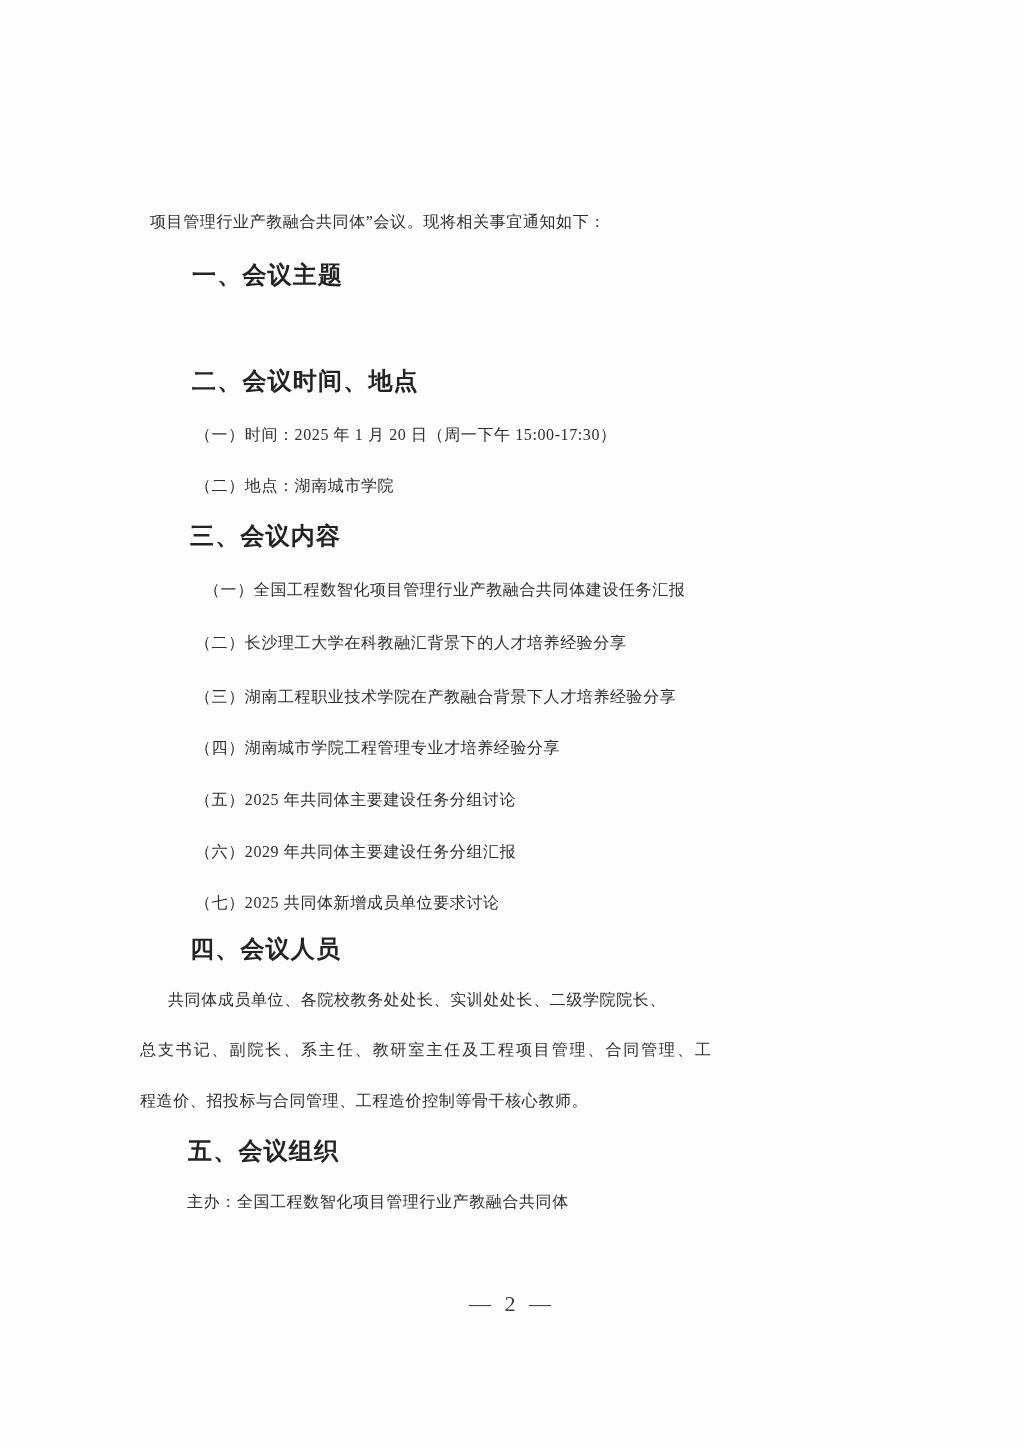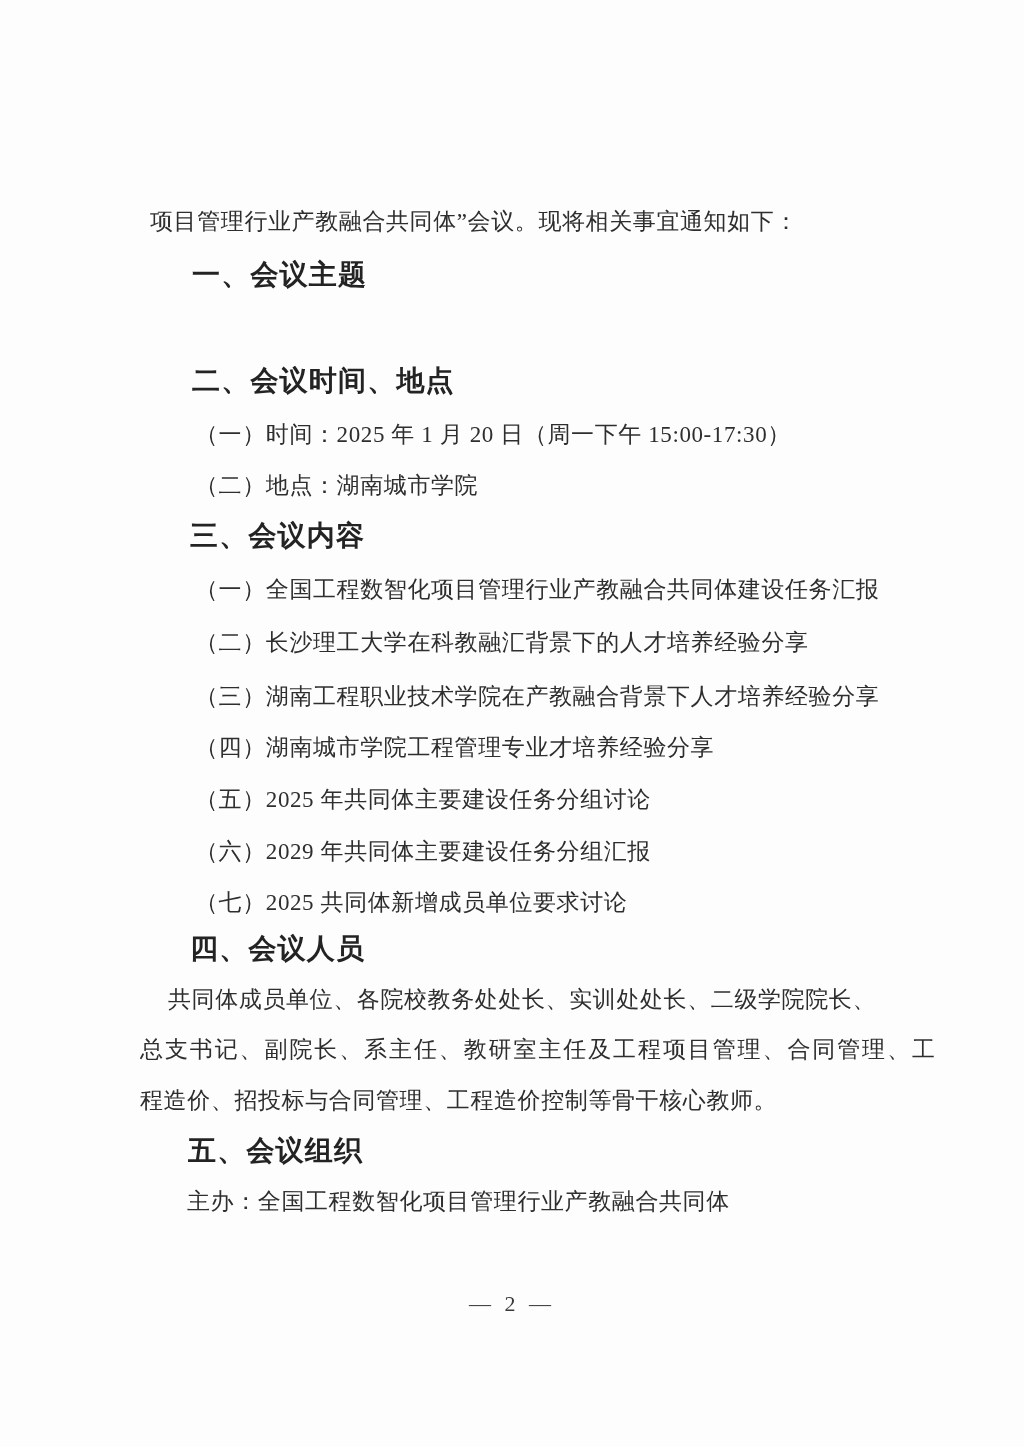--- a/index.html
+++ b/index.html
@@ -11,29 +11,29 @@
     position: relative;
     width: 1024px;
     height: 1447px;
     background: #fdfdfd;
     overflow: hidden;
   }
   .line {
     position: absolute;
     white-space: nowrap;
     font-family: "Liberation Serif", "DejaVu Serif", serif;
-    font-size: 23px;
+    font-size: 16px;
     line-height: 30px;
     letter-spacing: 0.6px;
     color: #2e2e2e;
   }
   .heading {
     font-family: "Liberation Sans", "DejaVu Sans", sans-serif;
     font-weight: 700;
-    font-size: 28px;
+    font-size: 24px;
     letter-spacing: 1.2px;
     color: #232323;
   }
   .wide {
     letter-spacing: 1.9px;
     text-align: right;
   }
   .footer {
     position: absolute;
     left: 0;
@@ -56,21 +56,21 @@
 
 
   <div class="line heading" style="top:366px; left:192px;">二、会议时间、地点</div>
 
   <div class="line" style="top:420px; left:195px;text-align:right;">（一）时间：2025 年 1 月 20 日（周一下午 15:00-17:30）</div>
 
   <div class="line" style="top:471px; left:195px;">（二）地点：湖南城市学院</div>
 
   <div class="line heading" style="top:521px; left:190px;text-align:right;">三、会议内容</div>
 
-  <div class="line" style="top:575px; left:195px;">（一）全国工程数智化项目管理行业产教融合共同体建设任务汇报</div>
+  <div class="line" style="top:575px; left:204px;">（一）全国工程数智化项目管理行业产教融合共同体建设任务汇报</div>
 
   <div class="line" style="top:628px; left:195px;">（二）长沙理工大学在科教融汇背景下的人才培养经验分享</div>
 
   <div class="line" style="top:682px; left:195px;">（三）湖南工程职业技术学院在产教融合背景下人才培养经验分享</div>
 
   <div class="line" style="top:733px; left:195px;">（四）湖南城市学院工程管理专业才培养经验分享</div>
 
   <div class="line" style="top:785px; left:195px;">（五）2025 年共同体主要建设任务分组讨论</div>
 
   <div class="line" style="top:837px; left:195px;">（六）2029 年共同体主要建设任务分组汇报</div>

